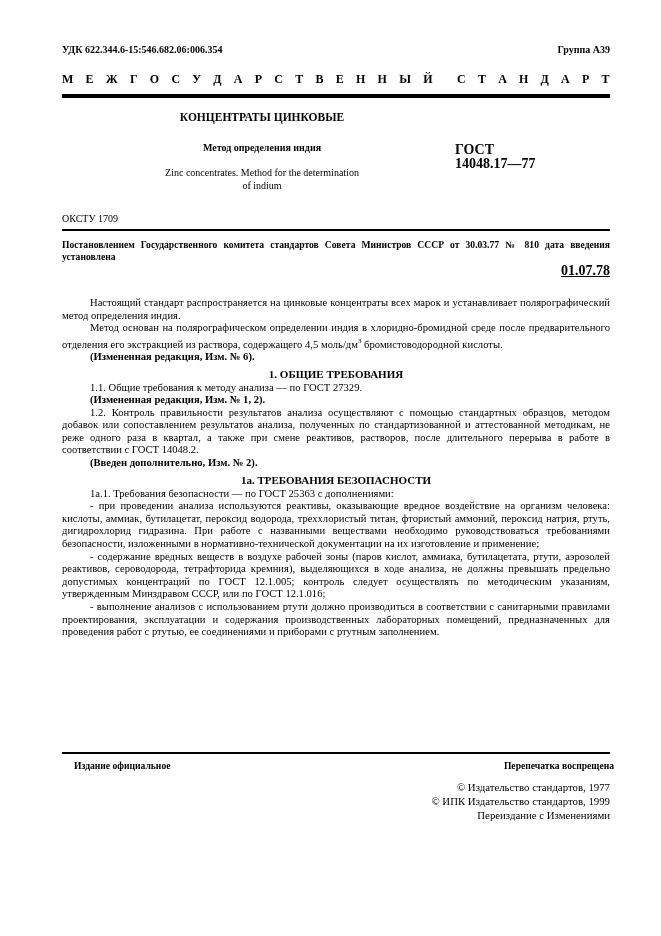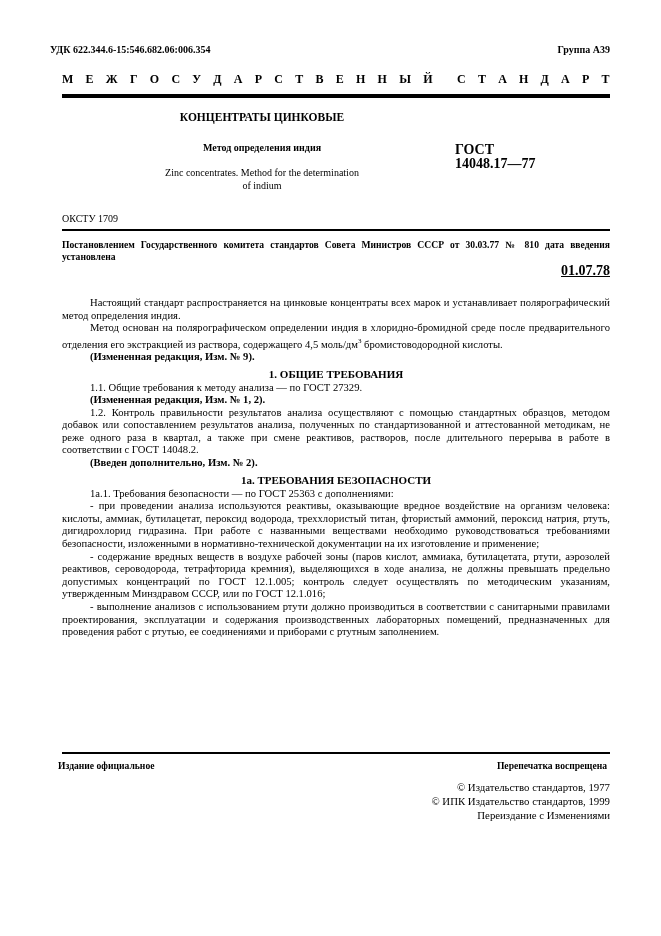--- a/index.html
+++ b/index.html
@@ -1,38 +1,38 @@
 <!DOCTYPE html>
 <html><head>
 <meta charset="utf-8">
 <style>
   html, body { margin: 0; padding: 0; background: #ffffff; }
   body { width: 661px; height: 936px; position: relative; overflow: hidden;
          font-family: "Liberation Serif", "DejaVu Serif", serif; color: #000; }
   .abs { position: absolute; }
-  .udk { left: 50px; top: 44px; font-size: 10px; font-weight: bold; }
+  .udk { left: 62px; top: 44px; font-size: 10px; font-weight: bold; }
   .group { right: 51px; top: 44px; font-size: 10px; font-weight: bold; margin-left: 20px; }
   .interstate { left: 62px; top: 72px; width: 548px; font-size: 12px; font-weight: bold;
                 display: flex; justify-content: space-between; }
   .interstate span { display: inline-block; }
   .rule-thick { left: 62px; width: 548px; height: 4px; background: #000; }
   .rule-mid { left: 62px; width: 548px; height: 2px; background: #000; }
   .title { left: 62px; width: 400px; top: 111px; text-align: center; font-size: 11.5px; font-weight: bold; }
   .subtitle { left: 62px; width: 400px; top: 142px; text-align: center; font-size: 10px; font-weight: bold; }
   .entitle { left: 62px; width: 400px; top: 166px; text-align: center; font-size: 10px; line-height: 13px; }
   .gost { left: 455px; width: 130px; top: 143px; font-size: 14px; font-weight: bold; line-height: 14px; }
   .okstu { left: 62px; top: 213px; font-size: 10px; }
   .decree { left: 62px; top: 239px; width: 548px; font-size: 9.6px; font-weight: bold; line-height: 12px; text-align: justify; text-align-last: left; }
   .intro-date { right: 51px; top: 263px; font-size: 14px; font-weight: bold; text-decoration: underline; }
   .body { left: 62px; width: 548px; font-size: 10.6px; line-height: 12.6px; text-align: justify; }
   .body p { margin: 0; text-indent: 28px; }
   .body .note { font-weight: bold; }
   .body h2 { margin: 0; font-size: 11px; font-weight: bold; text-align: center; line-height: 16px; }
-  .footer-left { left: 58px; top: 760px; font-size: 9.6px; font-weight: bold; }
-  .footer-right { right: 54px; top: 760px; font-size: 9.6px; font-weight: bold; }
+  .footer-left { left: 74px; top: 760px; font-size: 9.6px; font-weight: bold; }
+  .footer-right { right: 47px; top: 760px; font-size: 9.6px; font-weight: bold; }
   .copyright { right: 51px; top: 780px; font-size: 10.8px; text-align: right; line-height: 14px; }
 </style>
 </head>
 <body>
 
 <div class="abs udk">УДК 622.344.6-15:546.682.06:006.354</div>
 <div class="abs group">Группа А39</div>
 
 <div class="abs interstate" id="interstate">
     <span>М</span>
@@ -78,21 +78,21 @@
 
 <div class="abs okstu">ОКСТУ 1709</div>
 <div class="abs rule-mid" style="top:229px"></div>
 
 <div class="abs decree">Постановлением Государственного комитета стандартов Совета Министров СССР от 30.03.77 № 810 дата введения установлена</div>
 <div class="abs intro-date">01.07.78</div>
 
 <div class="abs body" style="top:297px">
   <p>Настоящий стандарт распространяется на цинковые концентраты всех марок и устанавливает полярографический метод определения индия.</p>
   <p><span>Метод основан на полярографическом определении индия в хлоридно-бромидной среде после предварительного отделения его экстракцией из раствора, содержащего 4,5 моль/дм</span><sup style="font-size:7px">3</sup><span> бромистоводородной кислоты.</span></p>
-  <p class="note">(Измененная редакция, Изм. № 9).</p>
+  <p class="note">(Измененная редакция, Изм. № 6).</p>
 
   <h2 style="margin-top:2px">1. ОБЩИЕ ТРЕБОВАНИЯ</h2>
   <p>1.1. Общие требования к методу анализа — по ГОСТ 27329.</p>
   <p class="note">(Измененная редакция, Изм. № 1, 2).</p>
   <p>1.2. Контроль правильности результатов анализа осуществляют с помощью стандартных образцов, методом добавок или сопоставлением результатов анализа, полученных по стандартизованной и аттестованной методикам, не реже одного раза в квартал, а также при смене реактивов, растворов, после длительного перерыва в работе в соответствии с ГОСТ 14048.2.</p>
   <p class="note">(Введен дополнительно, Изм. № 2).</p>
 
   <h2 style="margin-top:2px">1а. ТРЕБОВАНИЯ БЕЗОПАСНОСТИ</h2>
   <p>1а.1. Требования безопасности — по ГОСТ 25363 с дополнениями:</p>
   <p>- при проведении анализа используются реактивы, оказывающие вредное воздействие на организм человека: кислоты, аммиак, бутилацетат, пероксид водорода, треххлористый титан, фтористый аммоний, пероксид натрия, ртуть, дигидрохлорид гидразина. При работе с названными веществами необходимо руководствоваться требованиями безопасности, изложенными в нормативно-технической документации на их изготовление и применение;</p>

